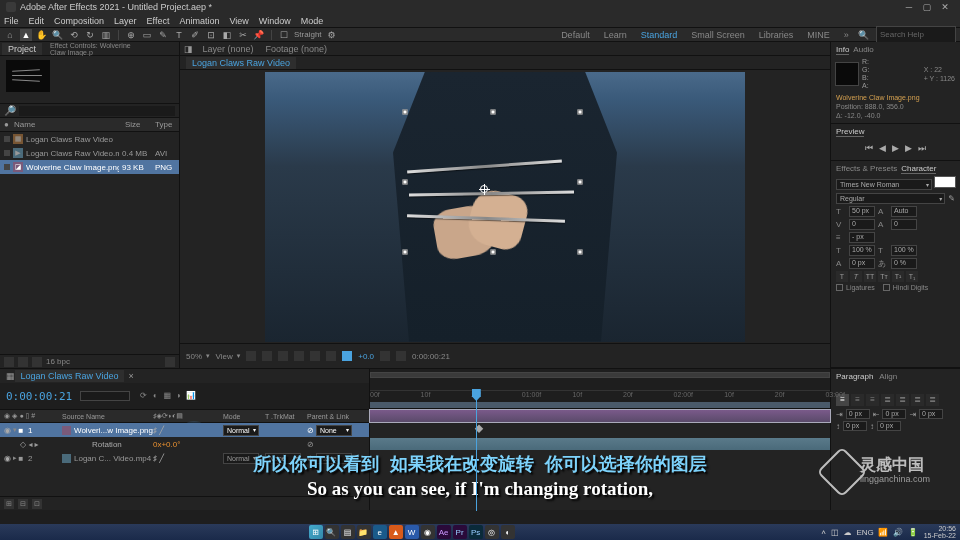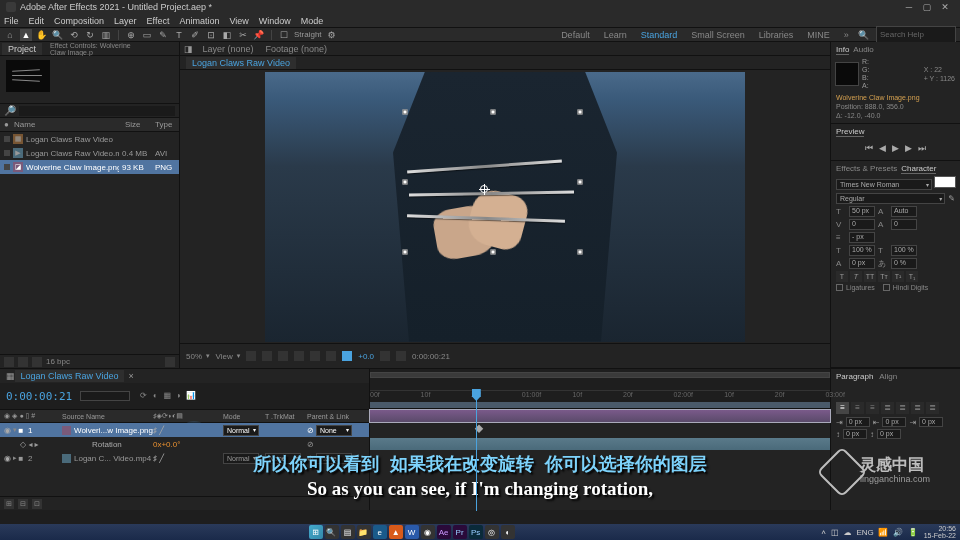--- a/index.html
+++ b/index.html
@@ -155,21 +155,21 @@
 .playhead-top{position:absolute;top:22px;width:1px;height:120px;background:#4aa3df;z-index:5}
 .playhead-top .ph-head{position:absolute;top:-2px;left:-4px;width:9px;height:12px;background:#4aa3df;clip-path:polygon(0 0,100% 0,100% 60%,50% 100%,0 60%)}
 .tl-tracks{flex:1;position:relative;background:#232323}
 .track{height:14px;position:relative}
 .track .clip{position:absolute;top:1px;height:12px;left:0;right:0}
 .track .clip.img{background:linear-gradient(#7a5a8a,#5a4a6a)}
 .track .clip.vid{background:linear-gradient(#5a7a8a,#4a6a7a)}
 .track.sel .clip.img{outline:1px solid #aab}
 .kf{position:absolute;width:6px;height:6px;background:#aaa;transform:rotate(45deg) translate(-50%,-50%);top:7px}
 .para-panel{padding:3px 5px;font-size:8px}
-.para-panel .tabs{display:flex;gap:6px;margin-bottom:21px}
+.para-panel .tabs{display:flex;gap:6px;margin-bottom:13px}
 .para-panel .tabs span{color:#888}
 .para-panel .tabs span.active{color:#ccc}
 .para-panel .align{display:flex;gap:2px;margin-bottom:3px}
 .para-panel .align span{width:13px;height:12px;background:#2a2a2a;font-size:8px;text-align:center;line-height:12px;color:#888}
 .para-panel .align span.active{background:#454545;color:#fff}
 .para-panel .prow2{display:flex;gap:3px;margin-bottom:2px;align-items:center}
 .para-panel .pf{width:24px;height:10px;background:#1a1a1a;border:1px solid #444;font-size:7px;color:#aaa;padding:0 2px}
 .subtitle{position:absolute;left:0;right:0;bottom:40px;text-align:center;pointer-events:none}
 .subtitle .cn{color:#7dd3fc;font-size:18px;font-weight:bold;text-shadow:2px 2px 2px #000;font-family:Liberation Mono, monospace}
 .subtitle .en{color:#fff;font-size:19px;font-weight:bold;text-shadow:2px 2px 2px #000;font-family:Georgia,serif;margin-top:2px}

